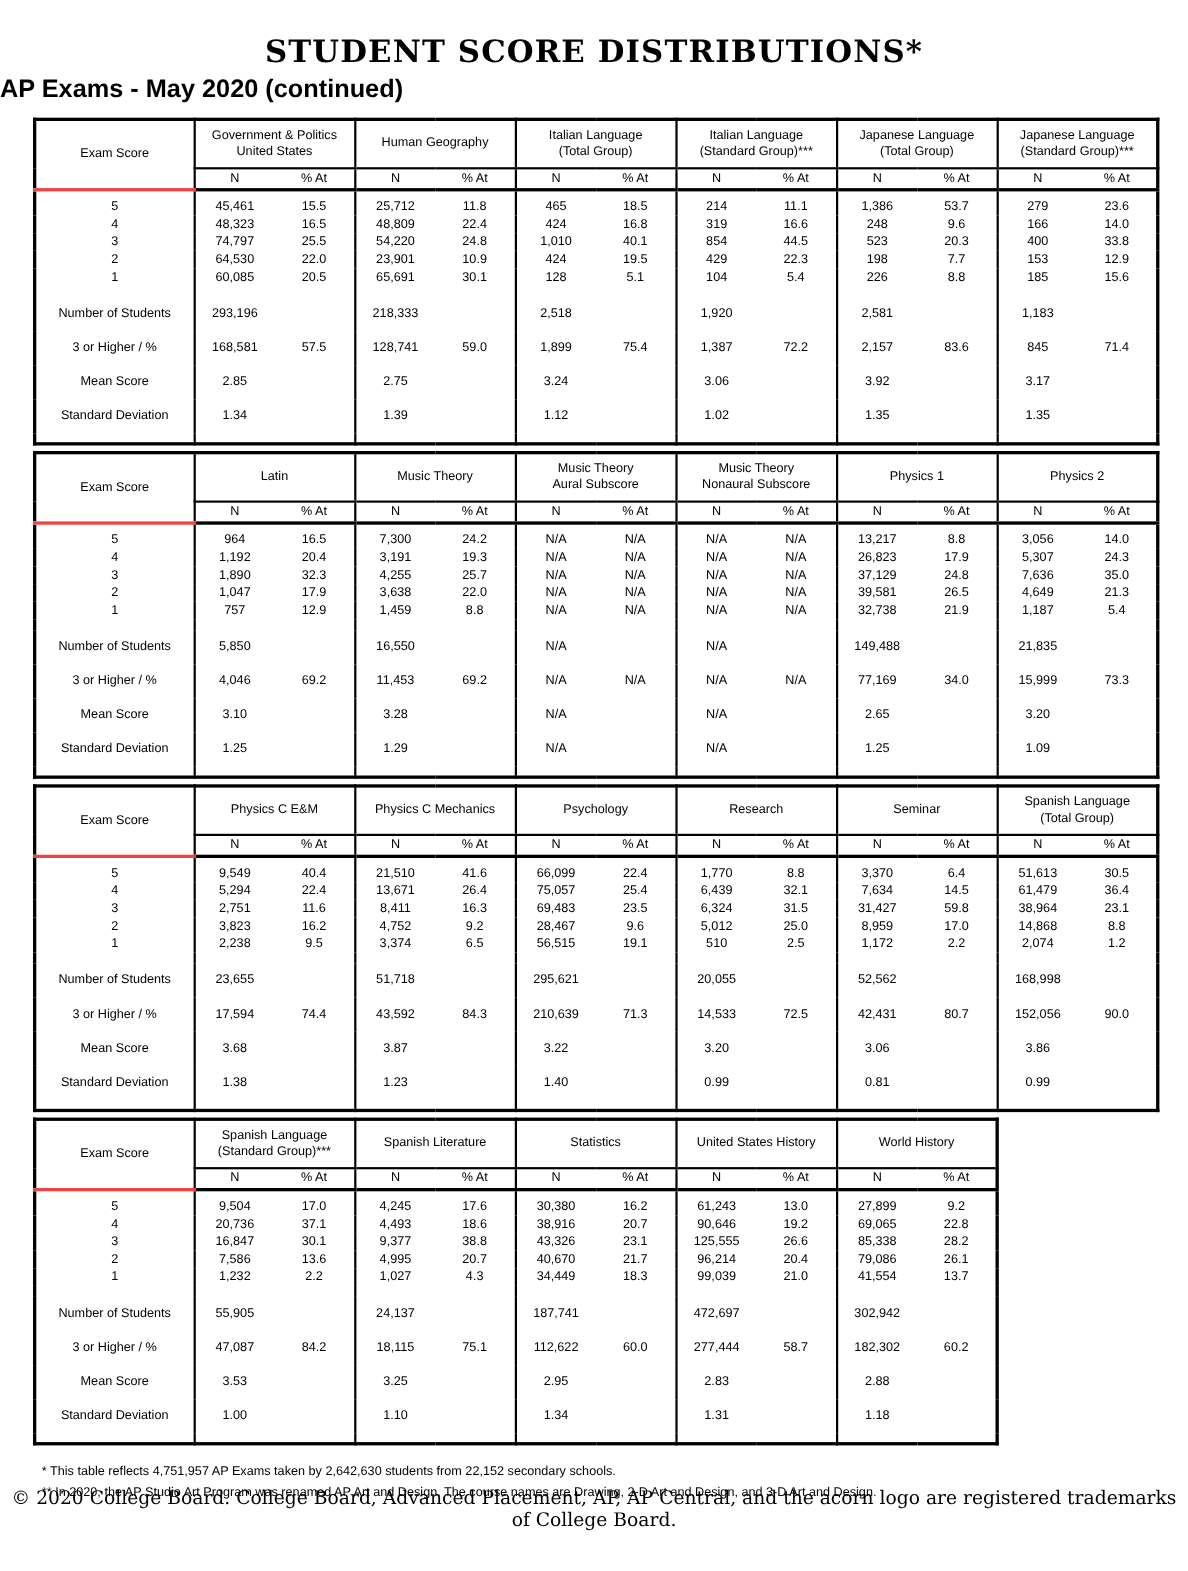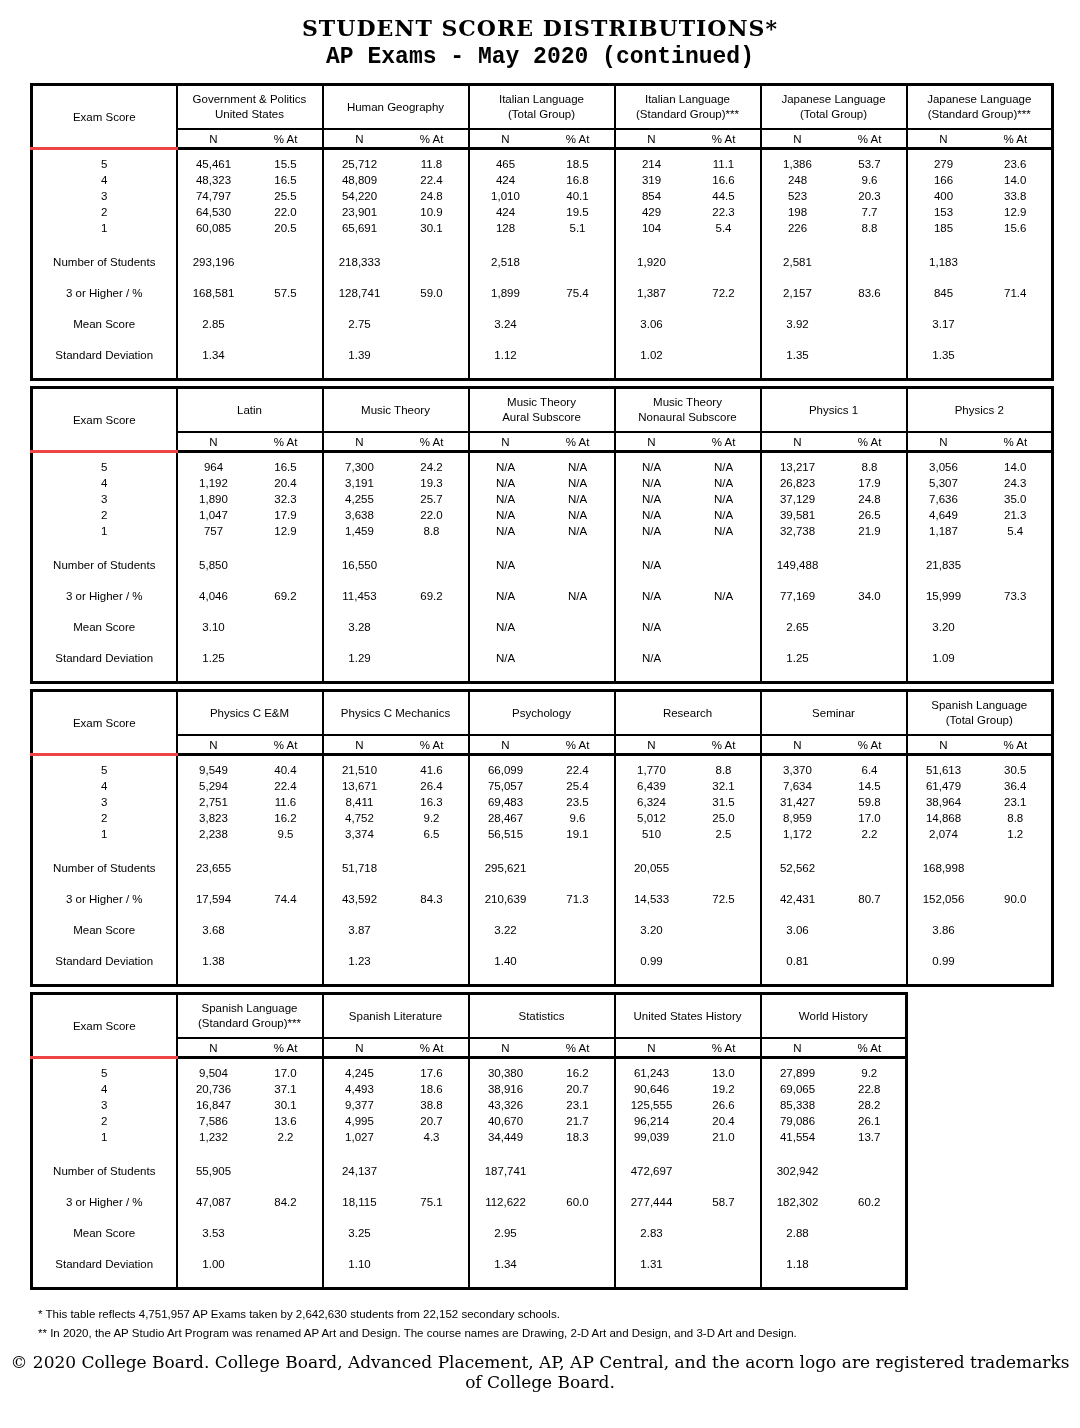--- a/index.html
+++ b/index.html
@@ -9,28 +9,28 @@
     height: 1428px;
     background: #ffffff;
     color: #000000;
     font-family: "Liberation Sans", sans-serif;
     overflow: hidden;
   }
   .title {
     text-align: center;
     font-family: "DejaVu Serif", serif;
     font-weight: bold;
-    font-size: 22px;
+    font-size: 28px;
     letter-spacing: 1px;
-    padding-top: 16px;
+    padding-top: 32px;
     line-height: 1.1;
   }
   .subtitle {
-    text-align: center;
-    font-family: Liberation Mono, monospace;
+    text-align: left;
+    font-family: Liberation Sans, sans-serif;
     font-weight: bold;
     font-size: 23px;
     margin-top: 4px;
   }
   .tables { margin: 13px 0 0 30px; }
   table.score-table {
     border-collapse: collapse;
     table-layout: fixed;
     border: 3px solid #000;
     margin-bottom: 5px;

